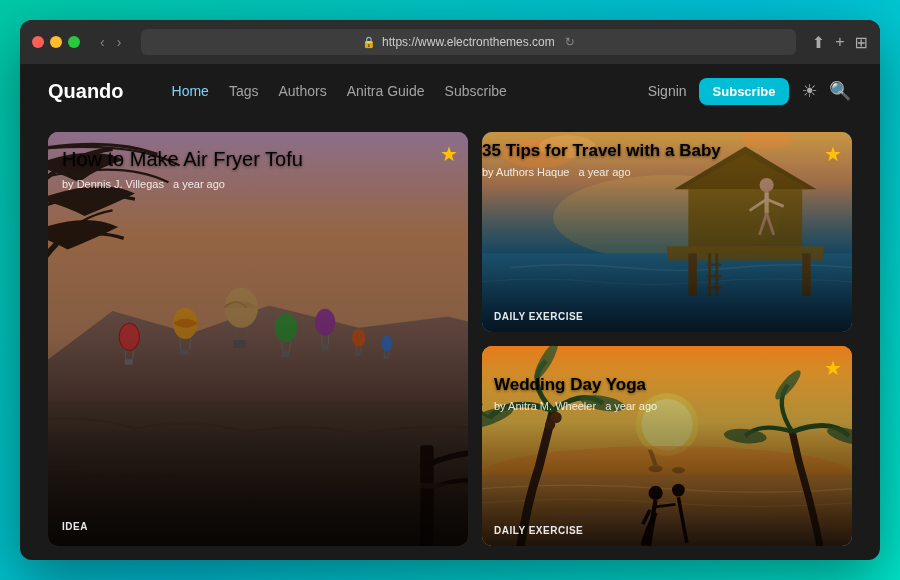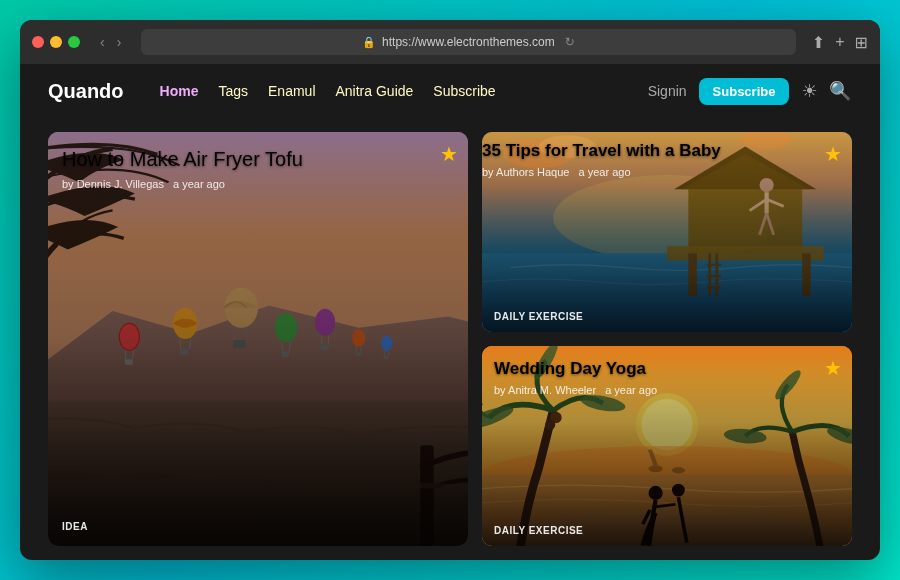--- a/index.html
+++ b/index.html
@@ -94,47 +94,46 @@
       overflow: hidden;
     }
 
     
     .navbar {
       background: #1a1a1a;
       height: 54px;
       display: flex;
       align-items: center;
       padding: 0 28px;
-      gap: 20px;
+      gap: 32px;
     }
 
     .logo {
       font-size: 20px;
       font-weight: 700;
       color: #fff;
       margin-right: 16px;
     }
 
     .nav-links {
       display: flex;
       gap: 20px;
       align-items: center;
       flex: 1;
     }
 
     .nav-link {
-      color: #fef9c3;
+      color: #a3a3a3;
       text-decoration: none;
       font-size: 14px;
       cursor: pointer;
     }
 
     .nav-link.active {
-      color: #f0abfc;
-      font-weight: bold;
+      color: #7dd3fc;
     }
 
     .nav-right {
       display: flex;
       align-items: center;
       gap: 12px;
     }
 
     .signin-link {
       color: #aaa;
@@ -328,21 +327,21 @@
     </div>
   </div>
 
   <div class="site-content">
 
     <nav class="navbar">
       <span class="logo">Quando</span>
       <div class="nav-links">
         <a class="nav-link active">Home</a>
         <a class="nav-link">Tags</a>
-        <a class="nav-link">Enamul</a>
+        <a class="nav-link">Authors</a>
         <a class="nav-link">Anitra Guide</a>
         <a class="nav-link">Subscribe</a>
       </div>
       <div class="nav-right">
         <a class="signin-link">Signin</a>
         <button class="subscribe-btn">Subscribe</button>
         <button class="icon-btn" style="font-size:18px;">☀</button>
         <button class="icon-btn" style="font-size:18px;">🔍</button>
       </div>
     </nav>
@@ -623,21 +622,21 @@
 
               <g fill="#1a0a05" opacity="0.3" transform="scale(1,-0.5) translate(0,-320)">
                 <circle cx="122" cy="118" r="5"></circle>
                 <path d="M122,123 L118,145" stroke="#1a0a05" stroke-width="3" fill="none"></path>
                 <circle cx="138" cy="116" r="4.5"></circle>
               </g>
             </svg>
           </div>
           <div class="card-overlay"></div>
           <div class="star-badge">★</div>
-          <div style="position:absolute;top:0;left:0;right:0;padding:12px;">
+          <div style="position:absolute;top:16px;left:0;right:0;padding:12px;">
             <div class="card-title-small">Wedding Day Yoga</div>
             <div class="card-meta">
               <span>by Anitra M. Wheeler</span>
               <span style="margin-left:6px;">a year ago</span>
             </div>
           </div>
           <div style="position:absolute;bottom:0;left:0;right:0;padding:10px 12px;">
             <div class="card-tag">DAILY EXERCISE</div>
           </div>
         </div>

